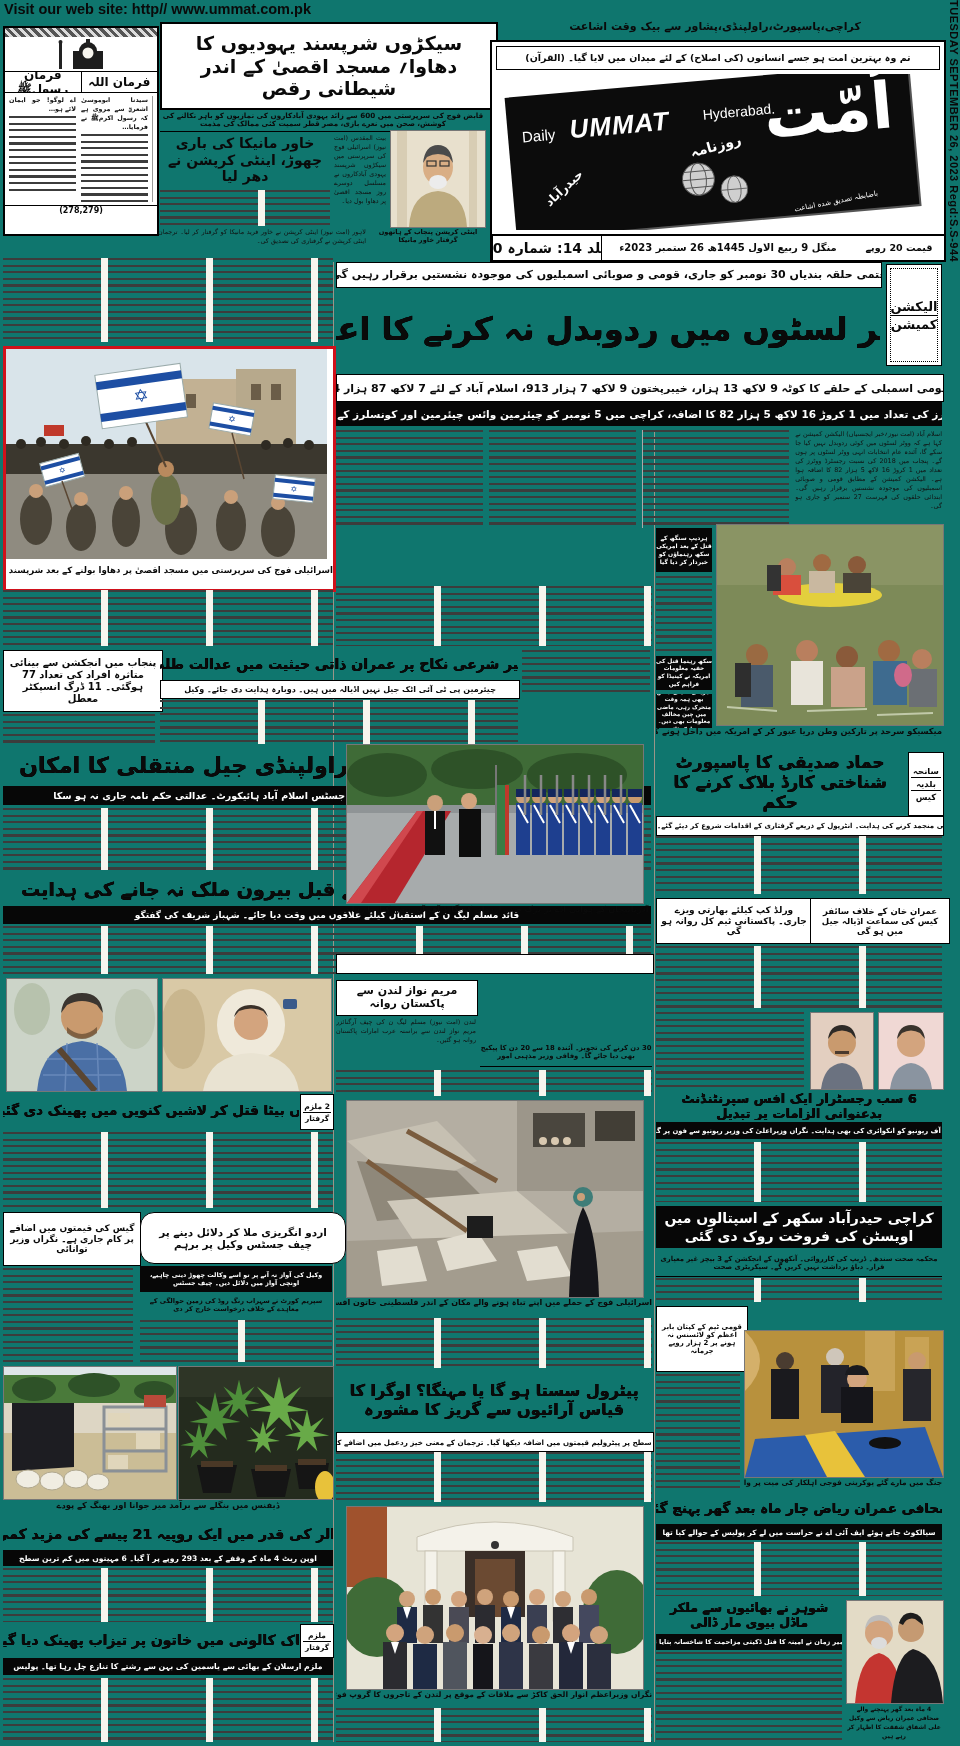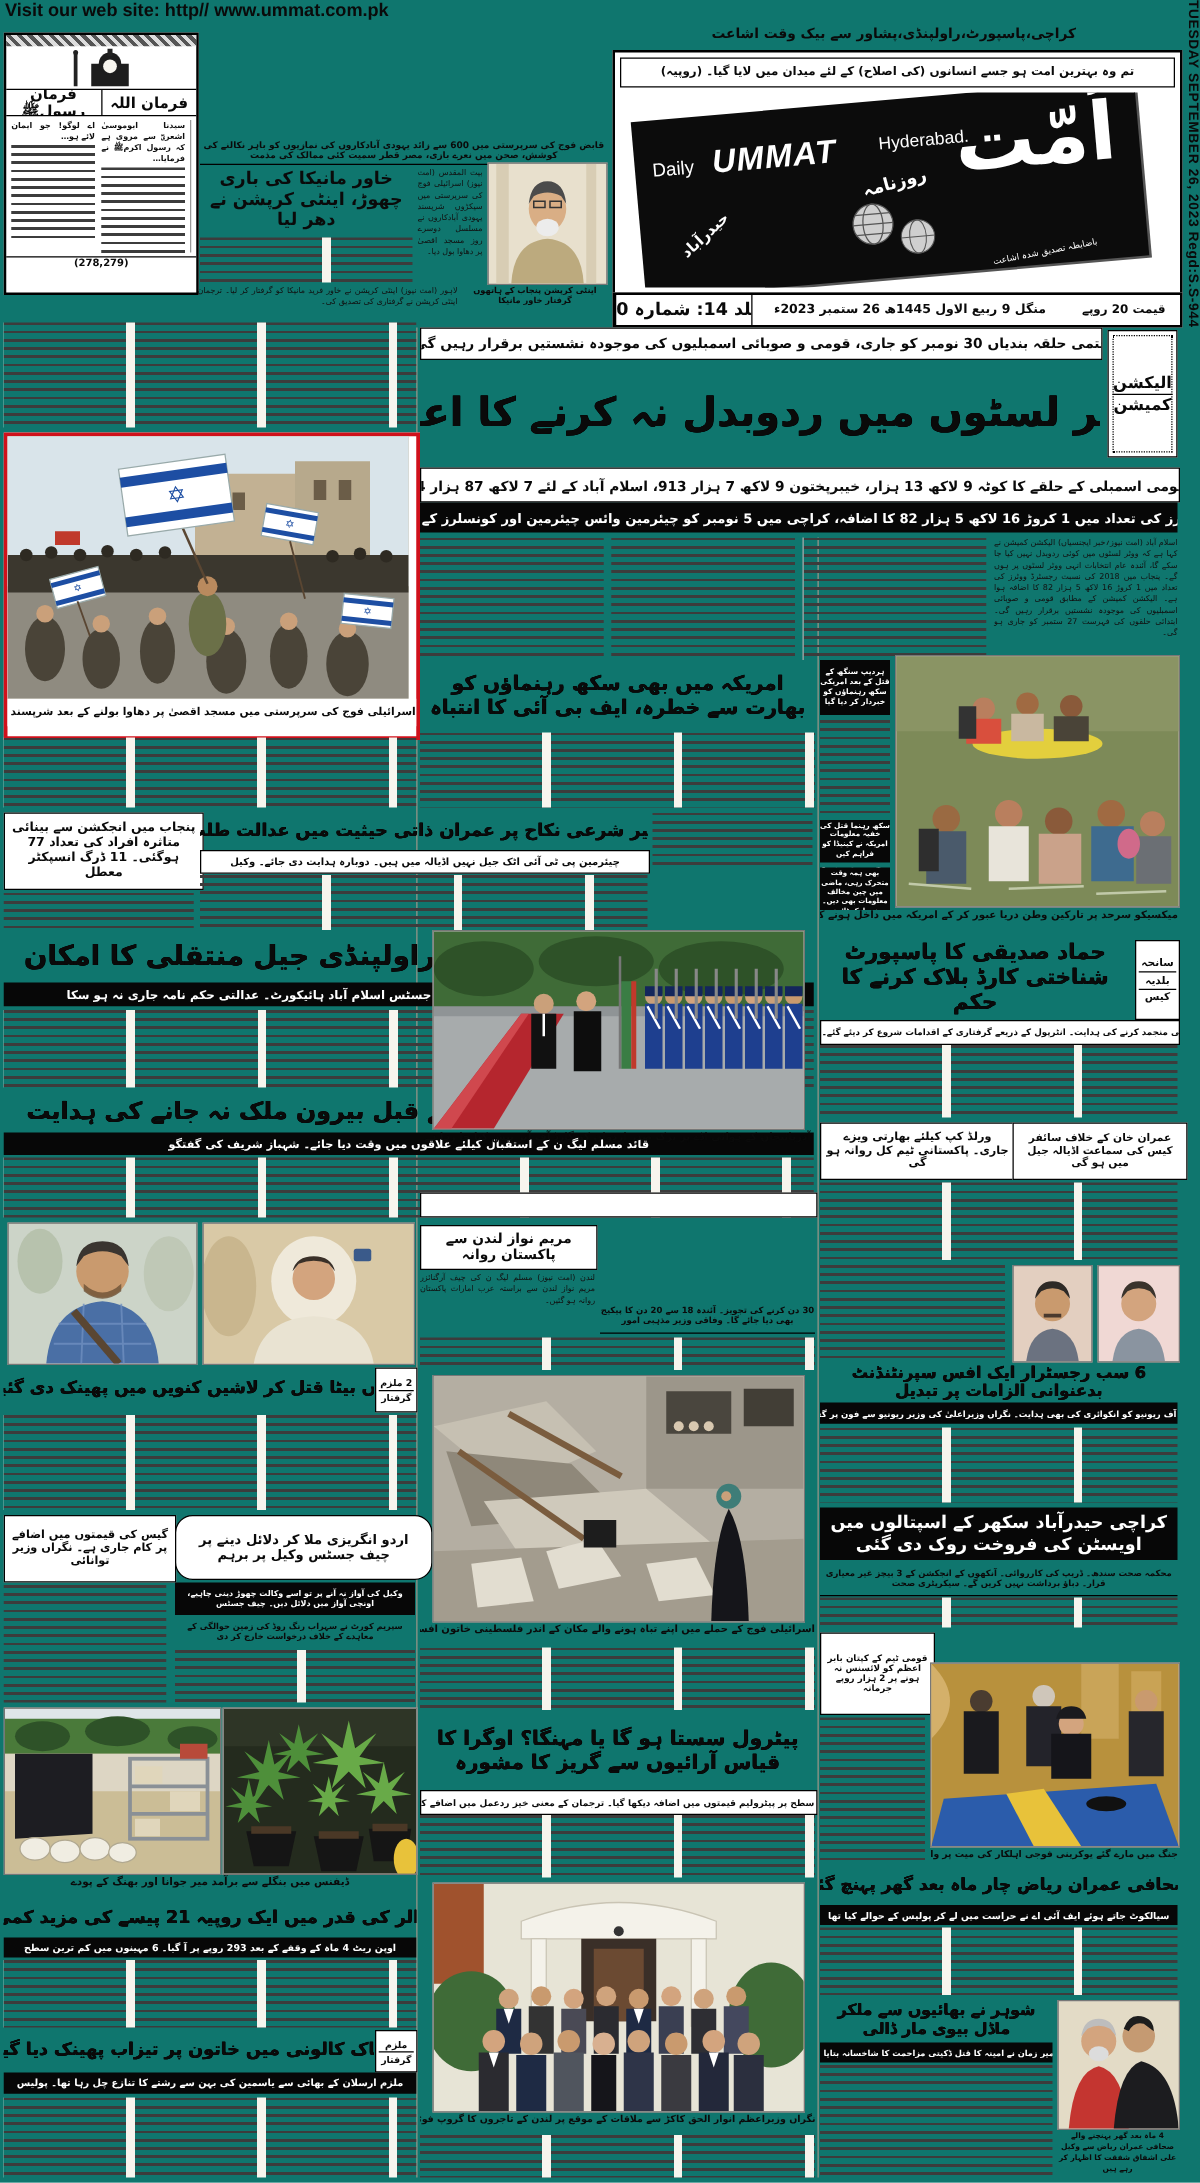--- a/index.html
+++ b/index.html
@@ -58,20 +58,21 @@
         <div class="sim1" style="height:78px;margin-top:2px"></div>
       </div>
       <div style="flex:1;border-right:1px solid #999;padding-right:4px">
         <div class="ur mtx" style="font-weight:700">سیدنا ابوموسیٰ اشعریؓ سے مروی ہے کہ رسول اکرمﷺ نے فرمایا…</div>
         <div class="sim1" style="height:70px;margin-top:2px"></div>
       </div>
     </div>
     <div class="ur cap" style="font-size:8px;border-top:1px solid #000">(278,279)</div>
   </div>
 
+  <div class="abs bx ur hl" style="left:160px;top:22px;width:326px;height:84px;font-size:19px;padding:0 4px">سیکڑوں شرپسند یہودیوں کا دھاوا؍ مسجد اقصیٰ کے اندر شیطانی رقص</div>
   <div class="abs ur hl" style="left:160px;top:109px;width:326px;height:22px;font-size:7.2px;border-bottom:1px solid #000">قابض فوج کی سرپرستی میں 600 سے زائد یہودی آبادکاروں کی نمازیوں کو باہر نکالنے کی کوشش، صحن میں نعرے بازی، مصر قطر سمیت کئی ممالک کی مذمت</div>
   <div class="abs ur hl" style="left:160px;top:134px;width:170px;height:52px;font-size:14px">خاور مانیکا کی باری چھوڑ، اینٹی کرپشن نے دھر لیا</div>
   <div class="abs sim" style="left:160px;top:190px;width:170px;height:36px"></div>
   <div class="abs ur mtx" style="left:334px;top:134px;width:52px;height:92px">بیت المقدس (امت نیوز) اسرائیلی فوج کی سرپرستی میں سیکڑوں شرپسند یہودی آبادکاروں نے مسلسل دوسرے روز مسجد اقصیٰ پر دھاوا بول دیا۔</div>
 
   <div class="ph" style="left:390px;top:130px;width:94px;height:96px">
     <svg viewBox="0 0 94 96" preserveAspectRatio="none">
       <rect width="94" height="96" fill="#e8e0cd"></rect>
       <rect x="6" width="10" height="96" fill="#d8cdb4"></rect>
         <rect x="78" width="8" height="96" fill="#d8cdb4"></rect>
@@ -81,21 +82,21 @@
       <rect x="49" y="30" width="9" height="5" fill="none" stroke="#333" stroke-width="1.2"></rect>
       <ellipse cx="47" cy="51" rx="9" ry="7" fill="#ececec"></ellipse>
       <path d="M18,96 Q20,62 47,60 Q74,62 76,96 Z" fill="#bcaa7e"></path>
     </svg>
   </div>
   <div class="abs ur cap" style="left:372px;top:228px;width:112px;height:24px;font-size:6.6px;white-space:normal">اینٹی کرپشن پنجاب کے ہاتھوں گرفتار خاور مانیکا</div>
   <div class="abs ur mtx" style="left:158px;top:228px;width:208px;height:26px">لاہور (امت نیوز) اینٹی کرپشن نے خاور فرید مانیکا کو گرفتار کر لیا۔ ترجمان اینٹی کرپشن نے گرفتاری کی تصدیق کی۔</div>
 
   <div class="abs ur cap" style="left:490px;top:20px;width:450px;height:18px;font-size:11px">کراچی،پاسپورٹ،راولپنڈی،پشاور سے بیک وقت اشاعت</div>
   <div class="abs bx" style="left:490px;top:40px;width:452px;height:192px">
-    <div class="ur hl bx1" style="margin:4px;height:22px;font-size:9.5px">تم وہ بہترین امت ہو جسے انسانوں (کی اصلاح) کے لئے میدان میں لایا گیا۔ (روپیہ)</div>
+    <div class="ur hl bx1" style="margin:4px;height:22px;font-size:9.5px">تم وہ بہترین امت ہو جسے انسانوں (کی اصلاح) کے لئے میدان میں لایا گیا۔ (القرآن)</div>
     <div style="position:relative;height:156px;overflow:hidden">
       <div class="abs" style="left:18px;top:6px;width:404px;height:142px;background:#0c0c0c;transform:rotate(-5deg);box-shadow:2px 2px 0 #555">
         <span class="abs" style="left:14px;top:32px;color:#fff;font-size:15px;font-family:'Liberation Sans',sans-serif">Daily</span>
         <span class="abs" style="left:62px;top:22px;color:#fff;font-size:26px;font-weight:700;font-style:italic;font-family:'Liberation Sans',sans-serif;letter-spacing:1px">UMMAT</span>
         <span class="abs" style="left:196px;top:26px;color:#fff;font-size:14px;font-family:'Liberation Sans',sans-serif">Hyderabad.</span>
         <span class="abs ur" style="right:18px;top:4px;color:#fff;font-size:64px;font-weight:700">اُمّت</span>
         <span class="abs ur" style="left:180px;top:58px;color:#fff;font-size:14px;font-weight:700;transform:rotate(-10deg)">روزنامہ</span>
         <span class="abs ur" style="left:28px;top:88px;color:#fff;font-size:12px;font-weight:700;transform:rotate(-38deg)">حیدرآباد</span>
         <span class="abs" style="left:168px;top:80px">
           <svg width="36" height="36" viewBox="0 0 36 36">
@@ -220,21 +221,20 @@
 
   <div class="abs sim" style="left:3px;top:590px;width:330px;height:56px"></div>
   <div class="abs bx1 ur hl" style="left:3px;top:650px;width:152px;height:60px;font-size:10px;padding:0 3px">پنجاب میں انجکشن سے بینائی متاثرہ افراد کی تعداد 77 ہوگئی۔ 11 ڈرگ انسپکٹر معطل</div>
   <div class="abs sim1" style="left:3px;top:714px;width:152px;height:30px"></div>
 
   <div class="abs ur hl nw thick" style="left:160px;top:650px;width:358px;height:28px;font-size:14px">غیر شرعی نکاح پر عمران ذاتی حیثیت میں عدالت طلب</div>
   <div class="abs sb ur" style="left:160px;top:680px;width:358px;height:17px;font-size:8px">چیئرمین پی ٹی آئی اٹک جیل نہیں اڈیالہ میں ہیں۔ دوبارہ ہدایت دی جائے۔ وکیل</div>
   <div class="abs sim" style="left:160px;top:700px;width:358px;height:44px"></div>
   <div class="abs sim1" style="left:522px;top:650px;width:128px;height:46px"></div>
 
-  <div class="abs ur hl thick" style="left:336px;top:532px;width:316px;height:50px;font-size:16px">امریکہ میں بھی سکھ رہنماؤں کو بھارت سے خطرہ، ایف بی آئی کا انتباہ</div>
   <div class="abs sim" style="left:336px;top:586px;width:316px;height:60px"></div>
 
   <div class="abs bar wr ur" style="left:656px;top:528px;width:56px;height:44px;font-size:6px">ہردیپ سنگھ کے قتل کے بعد امریکی سکھ رہنماؤں کو خبردار کر دیا گیا</div>
   <div class="abs sim1" style="left:656px;top:576px;width:56px;height:76px"></div>
   <div class="abs bar wr ur" style="left:656px;top:656px;width:56px;height:34px;font-size:5.8px">سکھ رہنما قتل کی خفیہ معلومات امریکہ نے کینیڈا کو فراہم کیں</div>
   <div class="abs bar wr ur" style="left:656px;top:694px;width:56px;height:34px;font-size:5.6px">امریکی انٹیلی جنس بھی ہمہ وقت متحرک رہی، ماضی میں چین مخالف معلومات بھی دیں۔ نیویارک ٹائمز</div>
   <div class="ph" style="left:716px;top:524px;width:226px;height:200px">
     <svg viewBox="0 0 226 200" preserveAspectRatio="none">
       <rect width="226" height="200" fill="#7d8a58"></rect>
       <rect width="226" height="60" fill="#8a9464"></rect>

